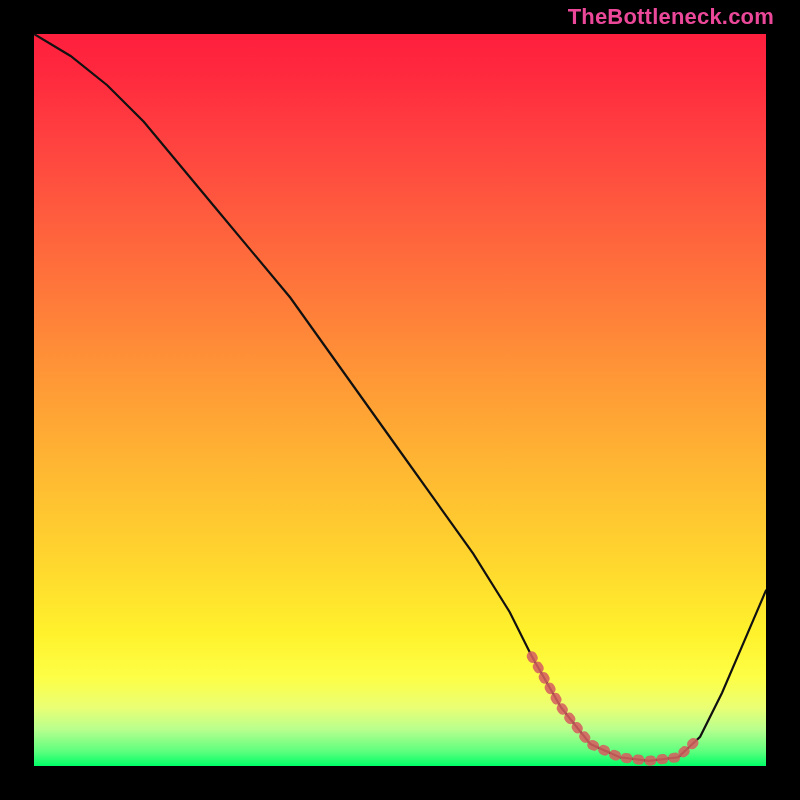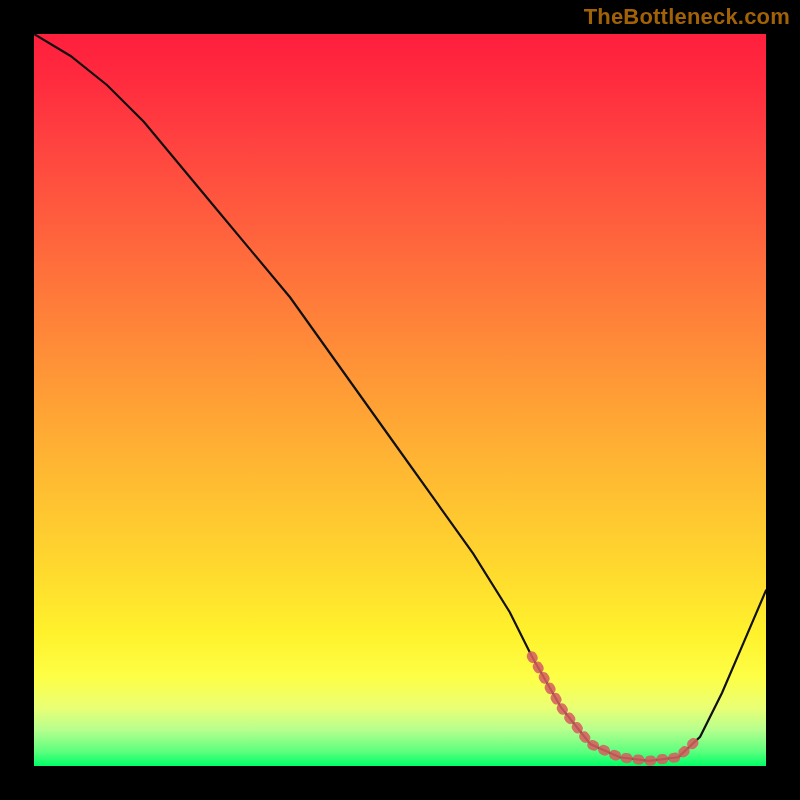--- a/index.html
+++ b/index.html
@@ -13,22 +13,22 @@
   }
   .stage {
     position: relative;
     width: 800px;
     height: 800px;
     background: #000;
   }
   .watermark {
     position: absolute;
     top: 4px;
-    right: 10px;
-    color: #a16207;
+    right: 26px;
+    color: #ec4899;
     font-size: 22px;
     font-weight: 600;
     letter-spacing: 0.2px;
     z-index: 10;
   }
   .plot-area {
     position: absolute;
     left: 34px;
     top: 34px;
     width: 732px;

